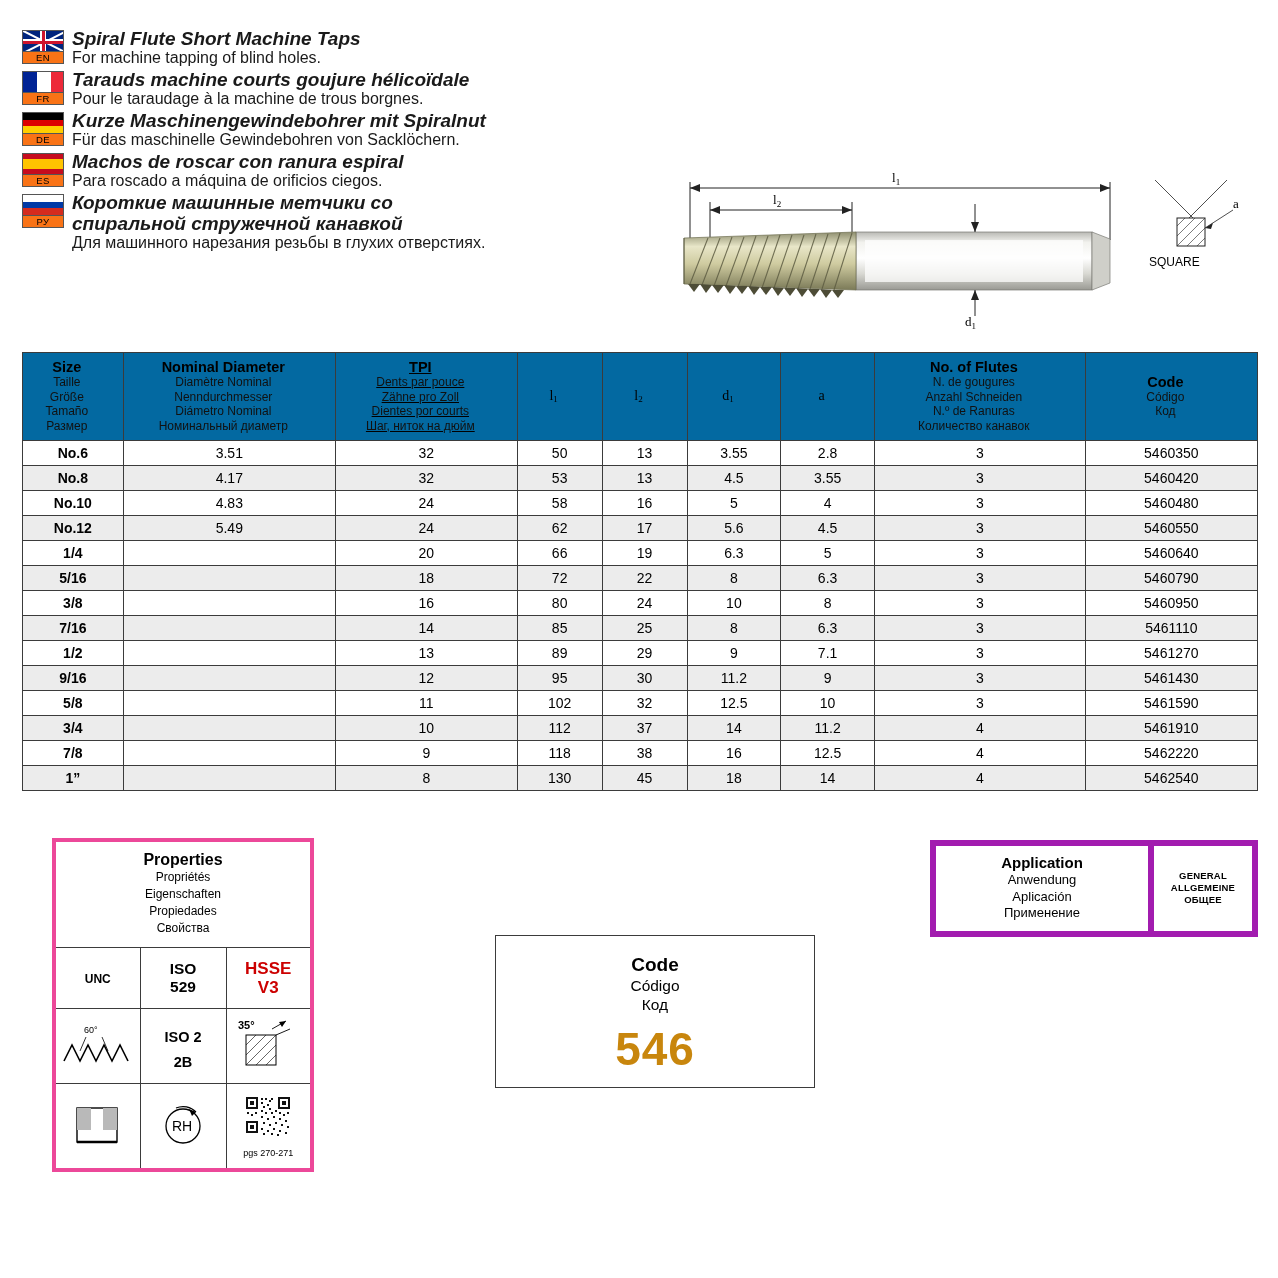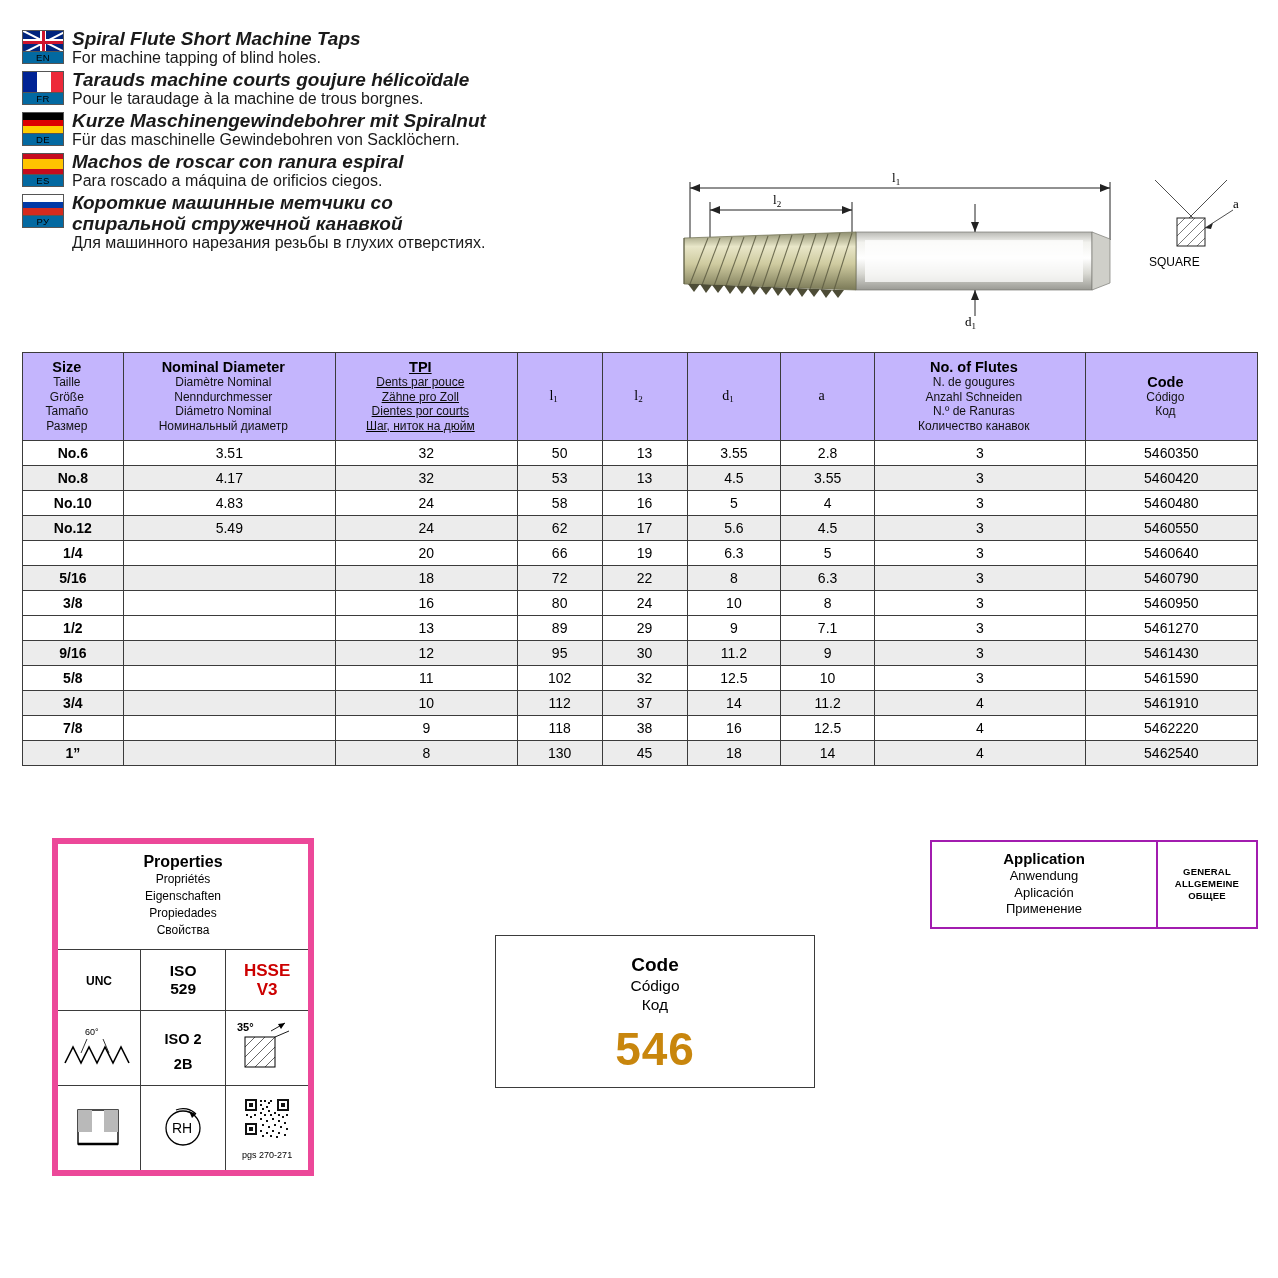--- a/index.html
+++ b/index.html
@@ -45,21 +45,21 @@
     border: 1px solid #555;
     position: relative;
     overflow: hidden;
     box-sizing: border-box;
   }
   .flag-label {
     width: 42px;
     box-sizing: border-box;
     border: 1px solid #555;
     border-top: none;
-    background: #0369a1;
+    background: #f97316;
     font-size: 9.5px;
     text-align: center;
     line-height: 11px;
     letter-spacing: .3px;
   }
   
   .flag-en { background: #00247d; }
   .flag-en::before {
     content: "";
     position: absolute;
@@ -131,21 +131,21 @@
     width: 1236px;
     border-collapse: collapse;
     font-size: 13.5px;
   }
   .main-table th, .main-table td {
     border: 1px solid #3b3b3b;
     text-align: center;
     padding: 0;
   }
   .main-table thead th {
-    background: #c4b5fd;
+    background: #0369a1;
     font-weight: normal;
     padding: 6px 14px 7px 2px;
     vertical-align: middle;
   }
   .hdr-main {
     font-size: 14.5px;
     font-weight: bold;
     display: block;
     line-height: 16px;
   }
@@ -172,21 +172,21 @@
   .col-flutes { width: 220px; }
   .col-code { width: 179px; }
   sub.small { font-size: 9px; vertical-align: baseline; position: relative; top: 2px;}
 
   
   .props {
     position: absolute;
     left: 52px;
     top: 838px;
     width: 262px;
-    border: 6px solid #ec4899;
+    border: 4px solid #ec4899;
     border-collapse: collapse;
   }
   .props td, .props th { border: 1px solid #3b3b3b; text-align: center; vertical-align: middle;}
   .props .title-cell { padding: 8px 4px 10px 4px; }
   .props-title {
     font-size: 16px; font-weight: bold; line-height: 19px;
   }
   .props-sub { font-size: 12px; line-height: 17px; }
   .props .r2 td { height: 58px; width: 33.3%; }
   .props .r3 td { height: 72px; }
@@ -199,21 +199,21 @@
 
   
   .application {
     position: absolute;
     left: 930px;
     top: 840px;
     width: 328px;
     border: 1px solid #3b3b3b;
     border-collapse: collapse;
   }
-  .application td { border: 2px solid #a21caf; vertical-align: middle; text-align: center;}
+  .application td { border: 6px solid #a21caf; vertical-align: middle; text-align: center;}
   .app-left { padding: 8px 6px 9px 6px; background:#fff; }
   .app-title { font-size: 15px; font-weight: bold; line-height: 18px;}
   .app-sub { font-size: 13px; line-height: 16.5px;}
   .app-right { width: 96px; font-size: 9.5px; font-weight: bold; line-height: 12px; letter-spacing: .2px;}
 
   
   .codebox {
     position: absolute;
     left: 495px;
     top: 935px;
@@ -531,20 +531,31 @@
     <tr>
       <td>3/8</td>
       <td></td>
       <td>16</td>
       <td>80</td>
       <td>24</td>
       <td>10</td>
       <td>8</td>
       <td>3</td>
       <td>5460950</td>
+    </tr>
+    <tr class="alt">
+      <td>7/16</td>
+      <td></td>
+      <td>14</td>
+      <td>85</td>
+      <td>25</td>
+      <td>8</td>
+      <td>6.3</td>
+      <td>3</td>
+      <td>5461110</td>
     </tr>
     <tr>
       <td>1/2</td>
       <td></td>
       <td>13</td>
       <td>89</td>
       <td>29</td>
       <td>9</td>
       <td>7.1</td>
       <td>3</td>

